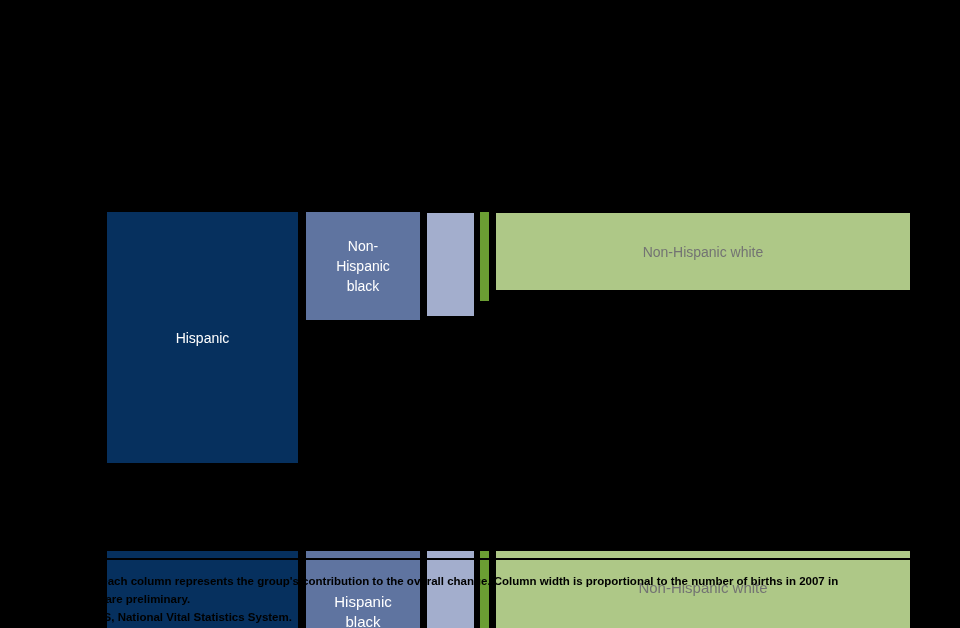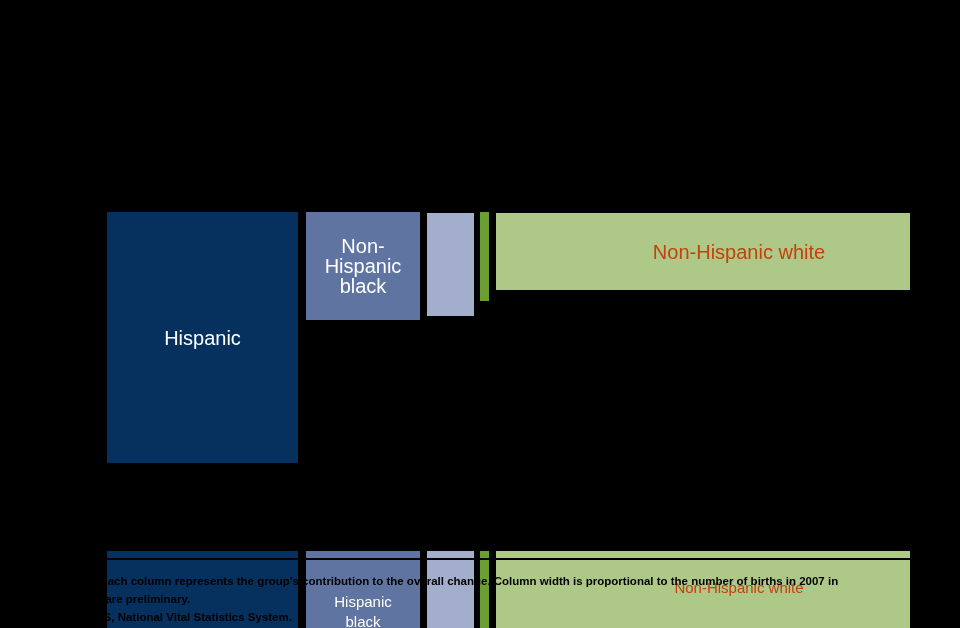--- a/index.html
+++ b/index.html
@@ -29,27 +29,27 @@
   
   .bar {
     position: absolute;
     box-sizing: border-box;
   }
   .bar-label {
     position: absolute;
     left: 0;
     width: 100%;
     text-align: center;
-    font-size: 20px;
+    font-size: 14px;
     line-height: 20px;
     white-space: pre-line;
     pointer-events: none;
   }
   .bar-label.light { color: #ffffff; }
-  .bar-label.dark  { color: #c2410c; padding-left: 36px; }
+  .bar-label.dark  { color: #737373; }
 
   
   #footnote-block {
     position: absolute;
     left: 105px;
     top: 572px;
     width: 900px;
     font-size: 11.5px;
     font-weight: bold;
     line-height: 18px;

